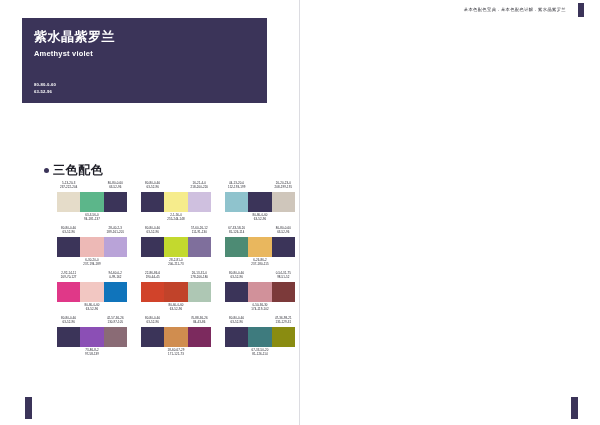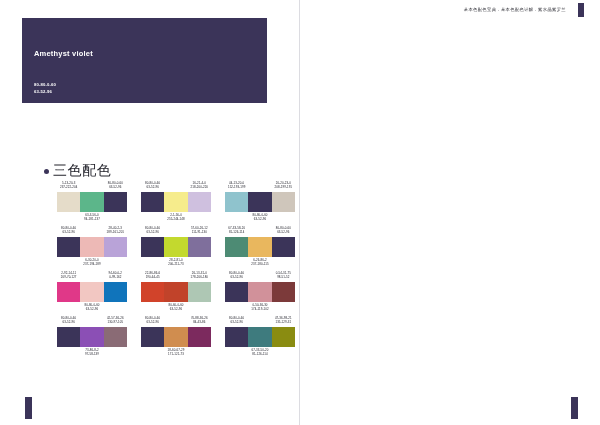--- a/index.html
+++ b/index.html
@@ -28,21 +28,21 @@
   
   .running-head{
     position:absolute;right:34px;top:7px;
     font-size:4.3px;color:#2b2b33;letter-spacing:.35px;white-space:nowrap;
   }
   .head-tab{position:absolute;right:16px;top:3px;width:6px;height:14px;background:#3b3459;}
 
   
   .section-head{position:absolute;display:flex;align-items:center;gap:4px;}
   .sec-dot{width:5px;height:5px;border-radius:50%;background:#3b3459;display:block;}
-  .sec-label{font-size:14px;font-weight:normal;color:#1d1d26;letter-spacing:.6px;}
+  .sec-label{font-size:12px;font-weight:bold;color:#1d1d26;letter-spacing:.6px;}
   .sec3{left:44px;top:162px;}
 
   
   .grid{position:absolute;display:grid;}
   .grid3{left:57px;top:180px;width:238px;
          grid-template-columns:repeat(3,70px);gap:0 14px;
          grid-auto-rows:45px;}
 
   .palette{position:relative;}
   .swatches{position:absolute;left:0;display:flex;}
@@ -61,20 +61,21 @@
   .foot-tab-right{right:22px;}
 </style>
 </head>
 <body>
 
 <div class="spread">
 
   <div class="page page-left">
 
     <div class="title-block">
+      <div class="title-cn">紫水晶紫罗兰</div>
       <div class="title-en">Amethyst violet</div>
       <div class="title-codes">
         <span>80-80-0-60</span><br>
         <span>63-52-96</span>
       </div>
     </div>
 
     <div class="section-head sec3">
       <span class="sec-dot"></span>
       <span class="sec-label">三色配色</span>

